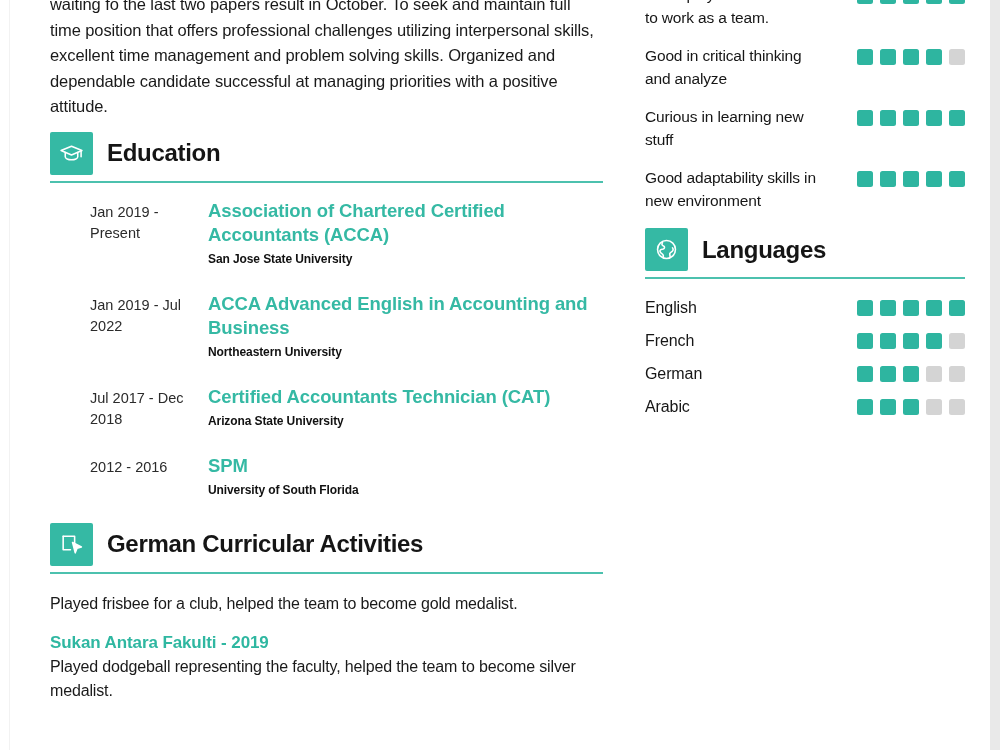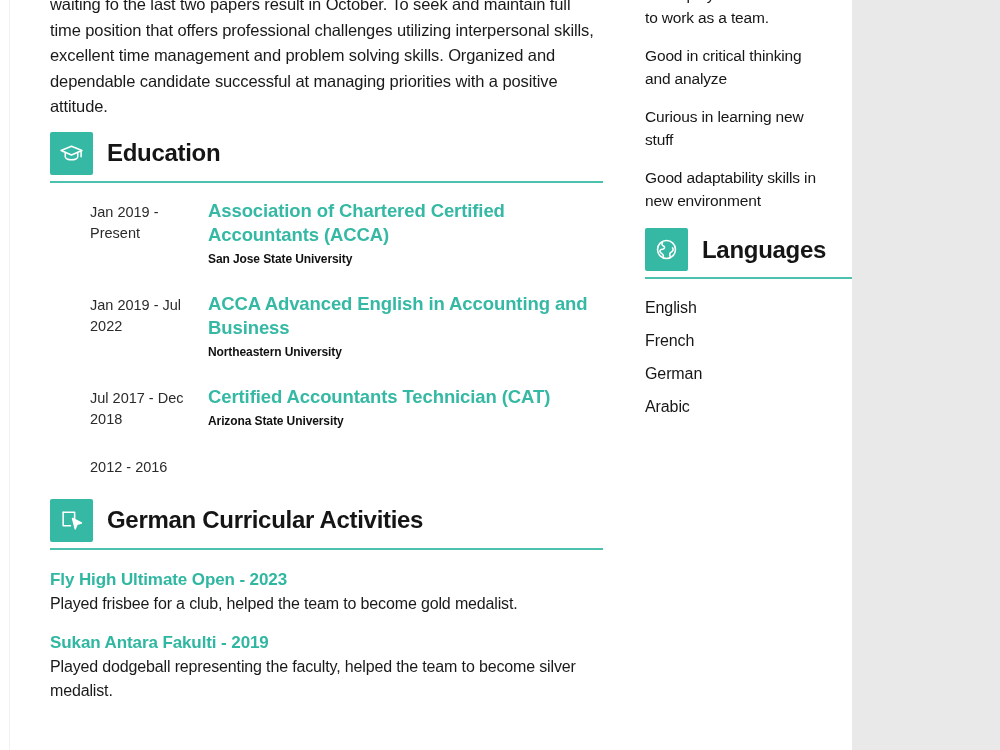--- a/index.html
+++ b/index.html
@@ -7,21 +7,21 @@
   html, body {
     width: 1000px;
     height: 750px;
     overflow: hidden;
     background: #e9e9e9;
     font-family: "Liberation Sans", sans-serif;
   }
 
   #page {
     position: relative;
-    width: 852px;
+    width: 990px;
     height: 750px;
     background: #ffffff;
     overflow: hidden;
     text-decoration: underline;
   }
 
   .left-edge-strip {
     position: absolute;
     left: 0; top: 0;
     width: 10px; height: 750px;
@@ -217,38 +217,41 @@
       </div>
       <div class="edu-row">
         <div class="edu-date">Jul 2017 - Dec 2018</div>
         <div class="edu-main">
           <div class="edu-title">Certified Accountants Technician (CAT)</div>
           <div class="edu-school">Arizona State University</div>
         </div>
       </div>
       <div class="edu-row">
         <div class="edu-date">2012 - 2016</div>
+        <div class="edu-main">
+          <div class="edu-title">SPM</div>
+          <div class="edu-school">University of South Florida</div>
+        </div>
       </div>
     </div>
 
     <div class="section-head">
       <span class="sec-icon">
         <svg width="25" height="25" viewBox="0 0 24 24" fill="none" stroke="#ffffff" stroke-width="1.5" stroke-linecap="round" stroke-linejoin="round">
           <path d="M4 4 h11 v7"></path>
           <path d="M4 4 v13 h7"></path>
           <path d="M13 10 L21.5 14.3 L17.3 15.6 L15.6 20 Z" fill="#ffffff" stroke="#ffffff"></path>
         </svg>
       </span>
       <span class="sec-title">German Curricular Activities</span>
     </div>
     <div class="sec-rule"></div>
 
     <div class="act-list">
       <div class="act-item">
-        <div class="act-title">Fly High Ultimate Open - 2023</div>
         <div class="act-desc">Played frisbee for a club, helped the team to become gold medalist.</div>
       </div>
       <div class="act-item">
         <div class="act-title">Sukan Antara Fakulti - 2019</div>
         <div class="act-desc">Played dodgeball representing the faculty, helped the team to become silver medalist.</div>
       </div>
     </div>
   </div>
 
   <div class="col-right">

